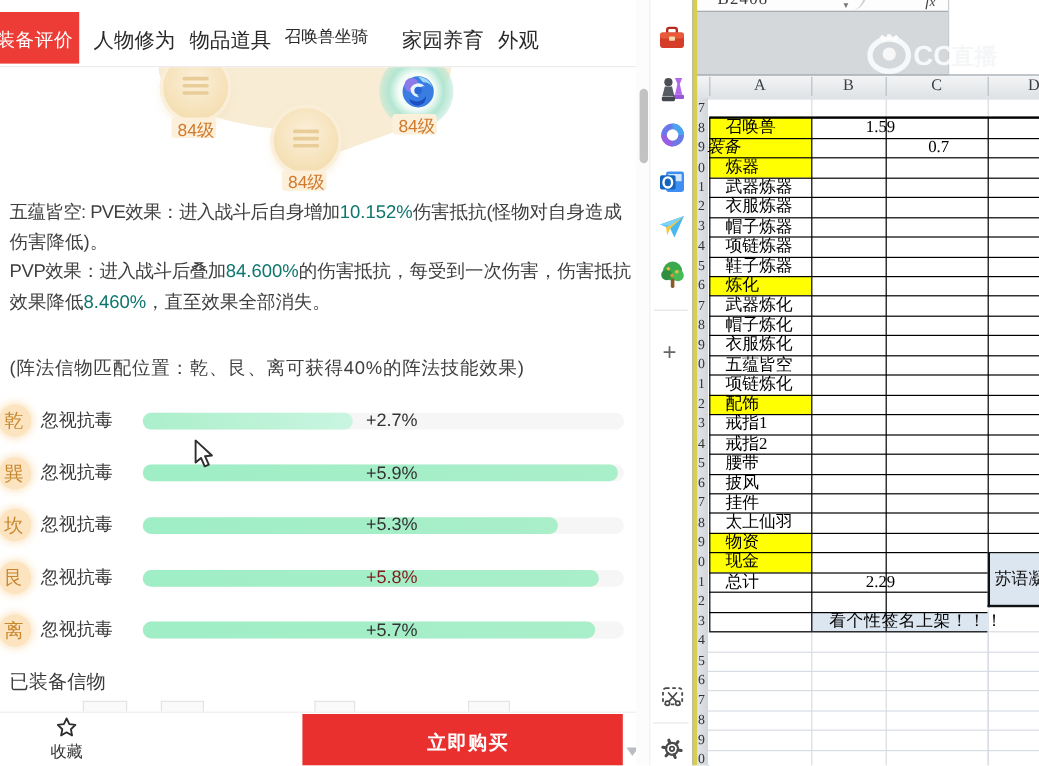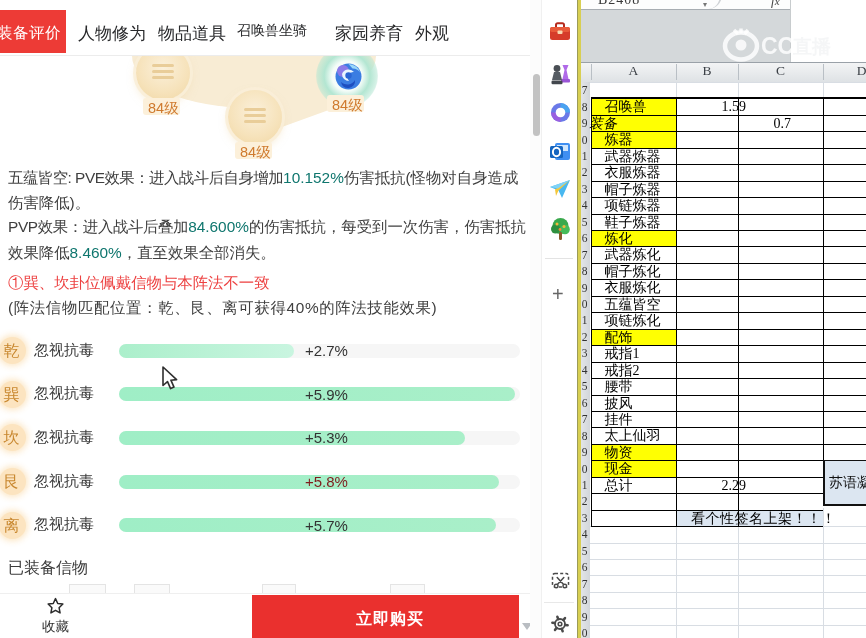--- a/index.html
+++ b/index.html
@@ -50,21 +50,20 @@
 <div class="abs" style="left:143px;top:98px;width:37px;height:17px;background:#fcf0da;border-radius:3px;"></div>
 <div class="abs" style="left:148px;top:98.5px;width:34px;height:17px;font-size:14.5px;color:#cf7a2e;">84级</div>
 <div class="abs" style="left:235px;top:142px;width:37px;height:17px;background:#fcf0da;border-radius:3px;"></div>
 <div class="abs" style="left:240px;top:142.5px;width:34px;height:17px;font-size:14.5px;color:#cf7a2e;">84级</div>
 <div class="abs" style="left:327px;top:95px;width:37px;height:17px;background:#fcf0da;border-radius:3px;"></div>
 <div class="abs" style="left:332px;top:95.5px;width:34px;height:17px;font-size:14.5px;color:#cf7a2e;">84级</div>
 <div class="abs para" style="left:8px;top:167.5px;"><span style="letter-spacing:-0.5px">五蕴皆空: PVE效果：进入战斗后自身增加</span><span class="grn">10.152%</span>伤害抵抗(怪物对自身造成</div>
 <div class="abs para" style="left:8px;top:192.5px;">伤害降低)。</div>
 <div class="abs para" style="left:8px;top:217px;"><span style="letter-spacing:-0.35px">PVP效果：进入战斗后叠加</span><span class="grn">84.600%</span>的伤害抵抗，每受到一次伤害，伤害抵抗</div>
 <div class="abs para" style="left:8px;top:242.5px;">效果降低<span class="grn">8.460%</span>，直至效果全部消失。</div>
-<div class="abs para" style="left:8px;top:272.5px;color:#ed4242;">①巽、坎卦位佩戴信物与本阵法不一致</div>
 <div class="abs para" style="left:8px;top:298px;letter-spacing:0.65px;">(阵法信物匹配位置：乾、艮、离可获得40%的阵法技能效果)</div>
 <div class="abs" style="left:-1px;top:337.0px;width:27px;height:27px;border-radius:50%;background:#fce4c0;box-shadow:0 0 6px 2px rgba(252,228,192,0.9);"></div>
 <div class="abs" style="left:3.5px;top:341.0px;font-size:16px;color:#c8872e;">乾</div>
 <div class="abs" style="left:34px;top:340.5px;font-size:15px;color:#3b3b3b;">忽视抗毒</div>
 <div class="abs" style="left:119px;top:343.5px;width:401px;height:14px;border-radius:7px;background:#f6f6f6;"></div>
 <div class="abs" style="left:119px;top:343.5px;width:175px;height:14px;border-radius:7px;background:linear-gradient(90deg,#abefcb,#c9f5e0);"></div>
 <div class="abs" style="left:305px;top:342.0px;font-size:15px;color:#333;">+2.7%</div>
 <div class="abs" style="left:-1px;top:380.7px;width:27px;height:27px;border-radius:50%;background:#fce4c0;box-shadow:0 0 6px 2px rgba(252,228,192,0.9);"></div>
 <div class="abs" style="left:3.5px;top:384.7px;font-size:16px;color:#c8872e;">巽</div>
 <div class="abs" style="left:34px;top:384.2px;font-size:15px;color:#3b3b3b;">忽视抗毒</div>

